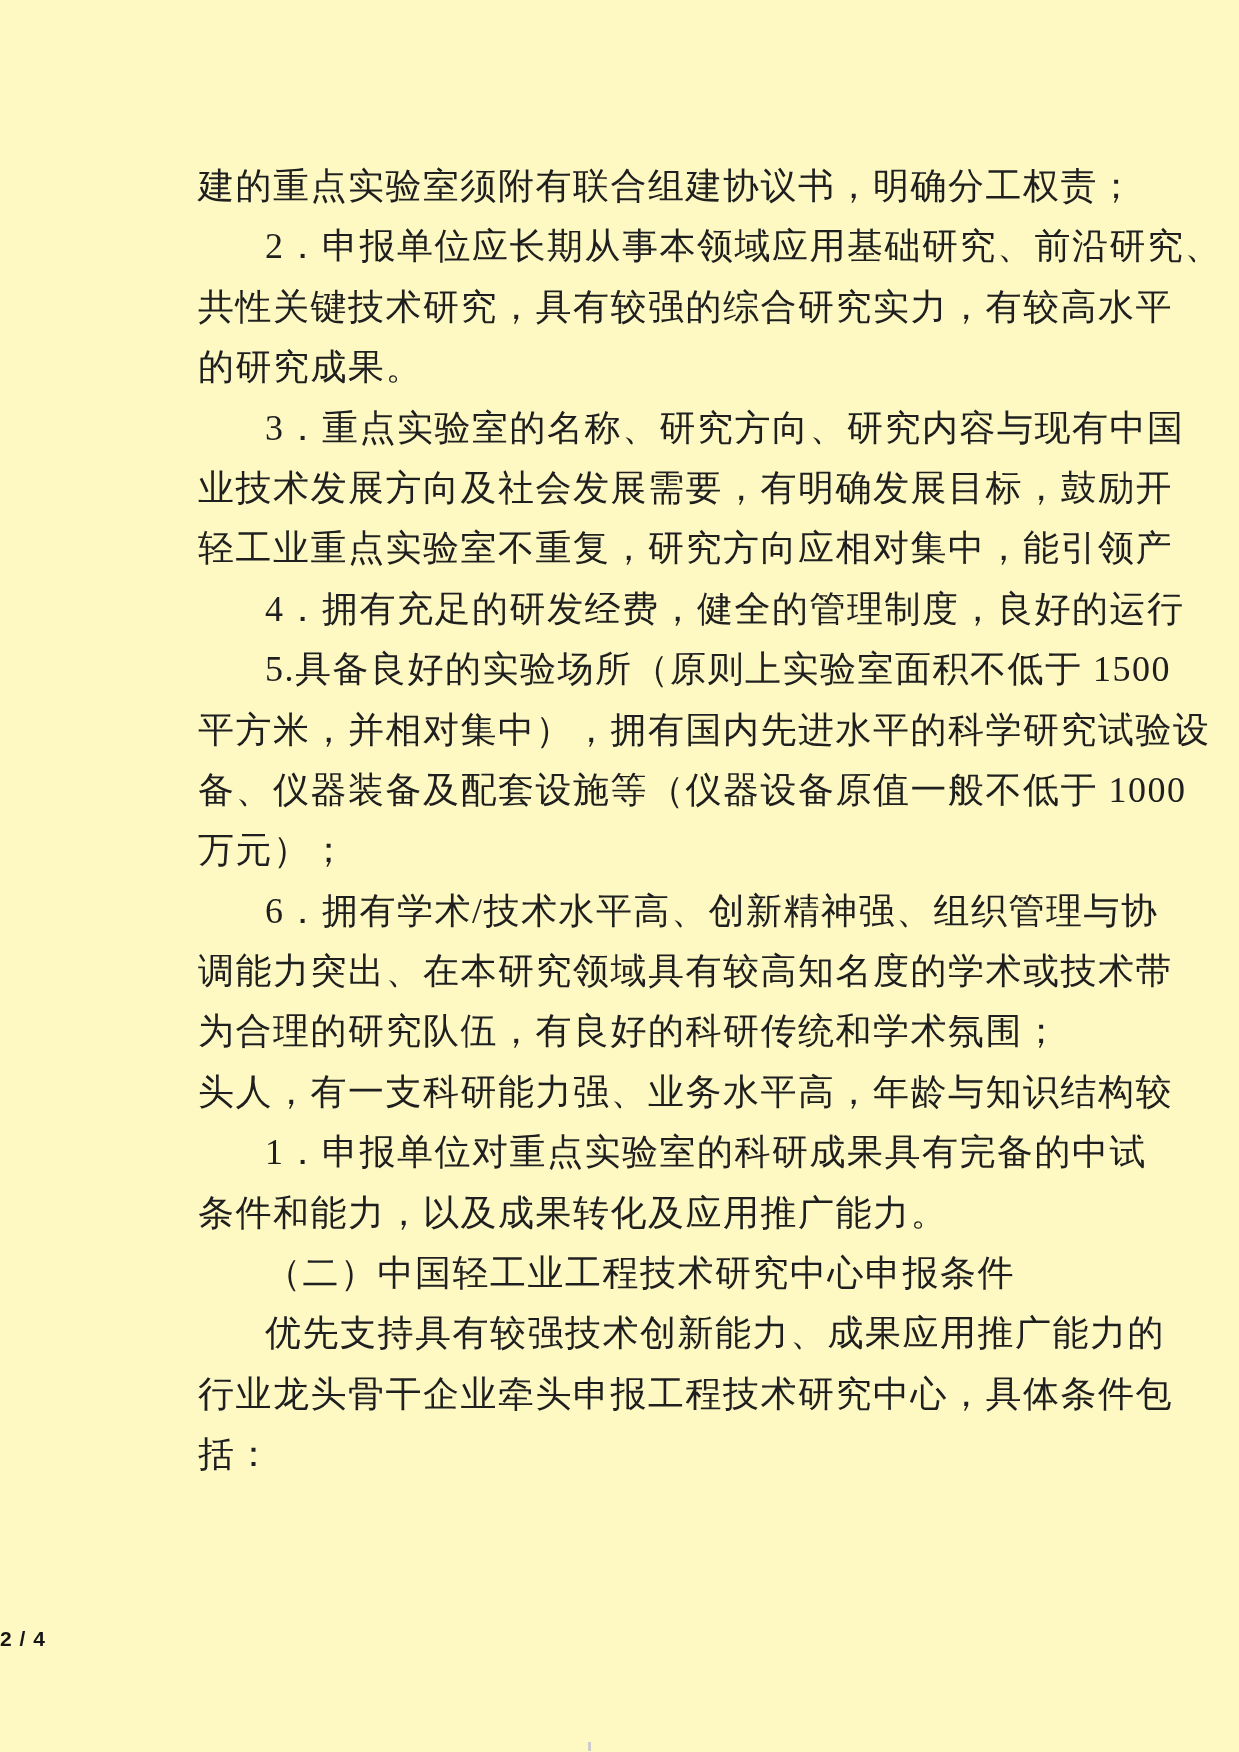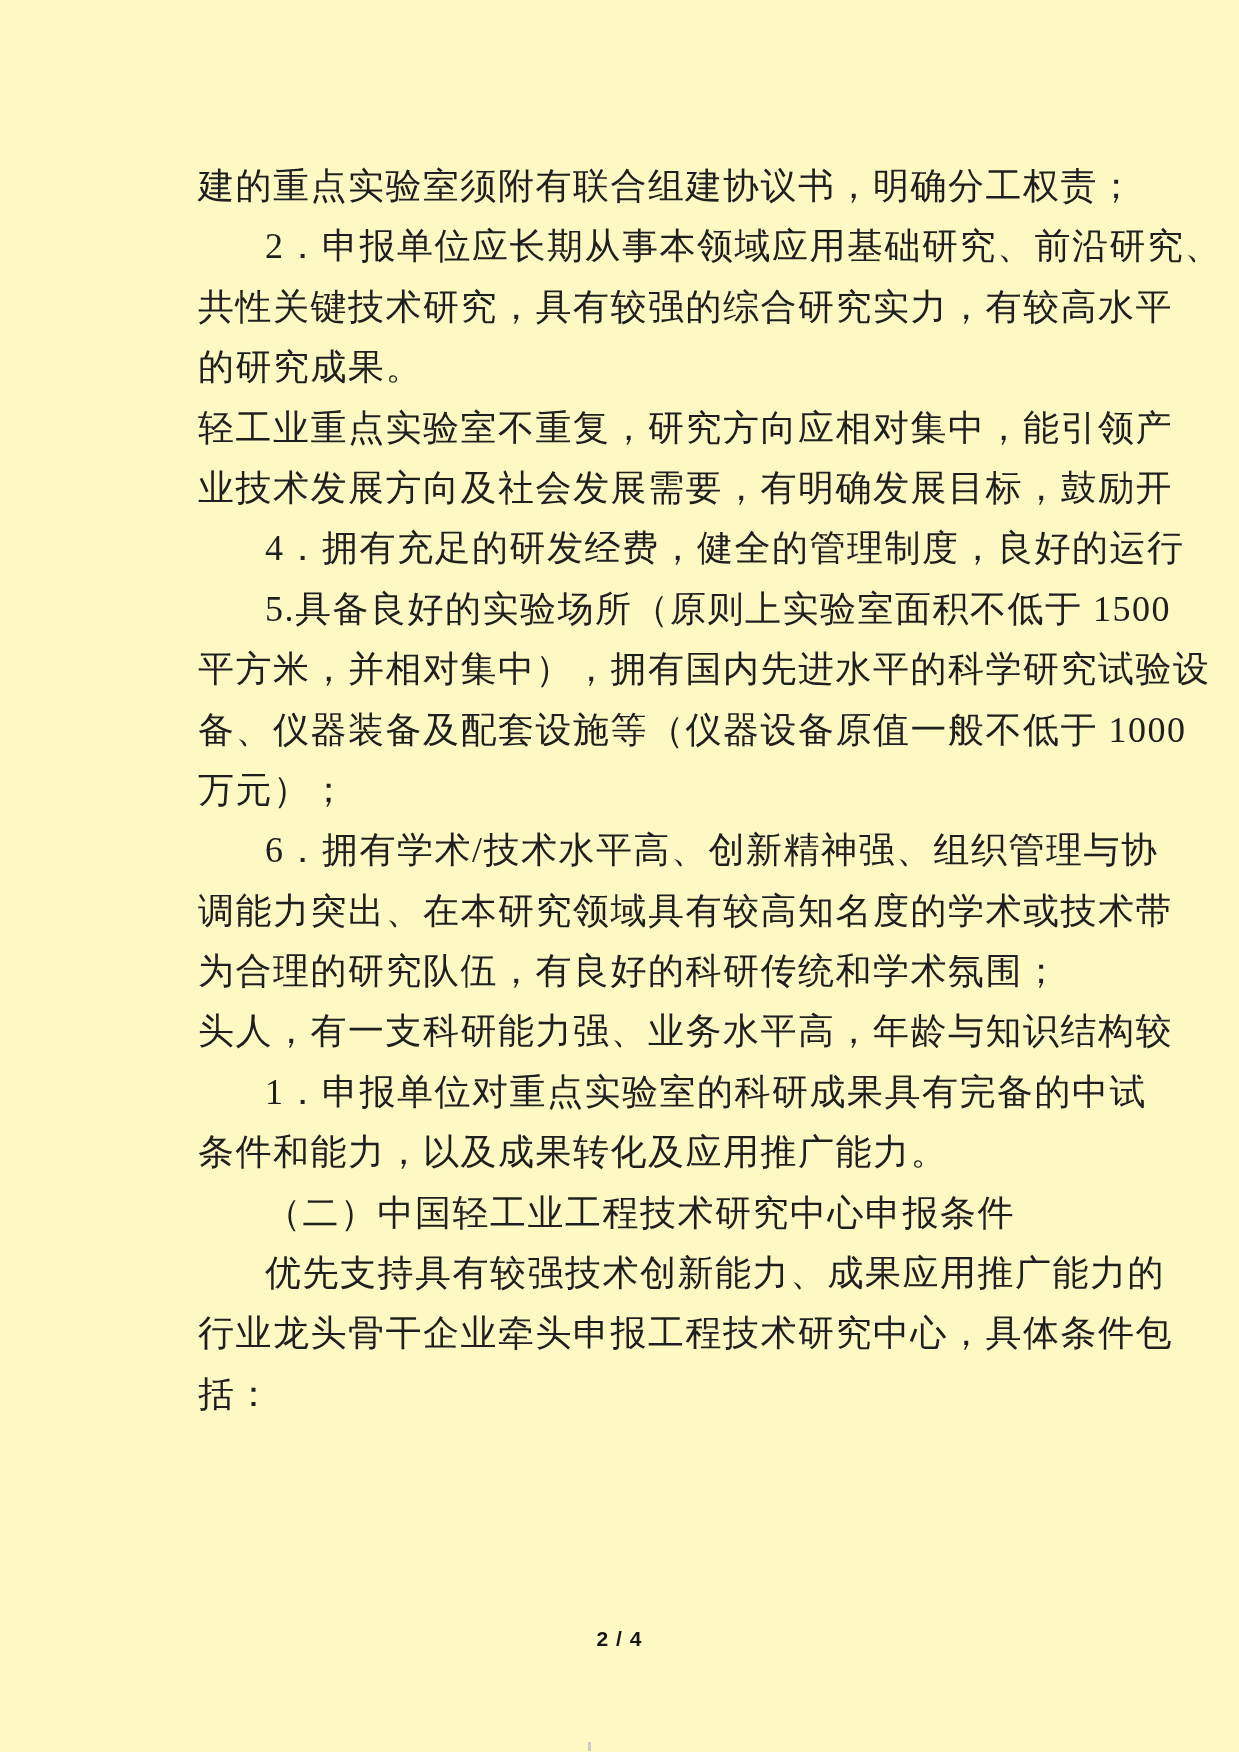--- a/index.html
+++ b/index.html
@@ -30,21 +30,21 @@
     white-space: nowrap;
   }
   .line.indent {
     padding-left: 67px;
   }
   .footer {
     position: absolute;
     top: 1627px;
     left: 0;
     width: 100%;
-    text-align: center;
+    text-align: left;
     font-family: "Liberation Sans", "DejaVu Sans", sans-serif;
     font-weight: bold;
     font-size: 21px;
     letter-spacing: 1px;
     color: #161616;
   }
   .scan-artifact {
     position: absolute;
     left: 588px;
     top: 1742px;
@@ -56,22 +56,23 @@
 </head>
 <body>
 
 <div class="page">
 
   <div class="text-block">
     <div class="line">建的重点实验室须附有联合组建协议书，明确分工权责；</div>
     <div class="line indent">2．申报单位应长期从事本领域应用基础研究、前沿研究、</div>
     <div class="line">共性关键技术研究，具有较强的综合研究实力，有较高水平</div>
     <div class="line">的研究成果。</div>
+    <div class="line indent">3．重点实验室的名称、研究方向、研究内容与现有中国</div>
+    <div class="line">业技术发展方向及社会发展需要，有明确发展目标，鼓励开</div>
     <div class="line">轻工业重点实验室不重复，研究方向应相对集中，能引领产</div>
-    <div class="line">业技术发展方向及社会发展需要，有明确发展目标，鼓励开</div>
     <div class="line indent">4．拥有充足的研发经费，健全的管理制度，良好的运行</div>
     <div class="line indent">5.具备良好的实验场所（原则上实验室面积不低于 1500</div>
     <div class="line">平方米，并相对集中），拥有国内先进水平的科学研究试验设</div>
     <div class="line">备、仪器装备及配套设施等（仪器设备原值一般不低于 1000</div>
     <div class="line">万元）；</div>
     <div class="line indent">6．拥有学术/技术水平高、创新精神强、组织管理与协</div>
     <div class="line">调能力突出、在本研究领域具有较高知名度的学术或技术带</div>
     <div class="line">为合理的研究队伍，有良好的科研传统和学术氛围；</div>
     <div class="line">头人，有一支科研能力强、业务水平高，年龄与知识结构较</div>
     <div class="line indent">1．申报单位对重点实验室的科研成果具有完备的中试</div>

